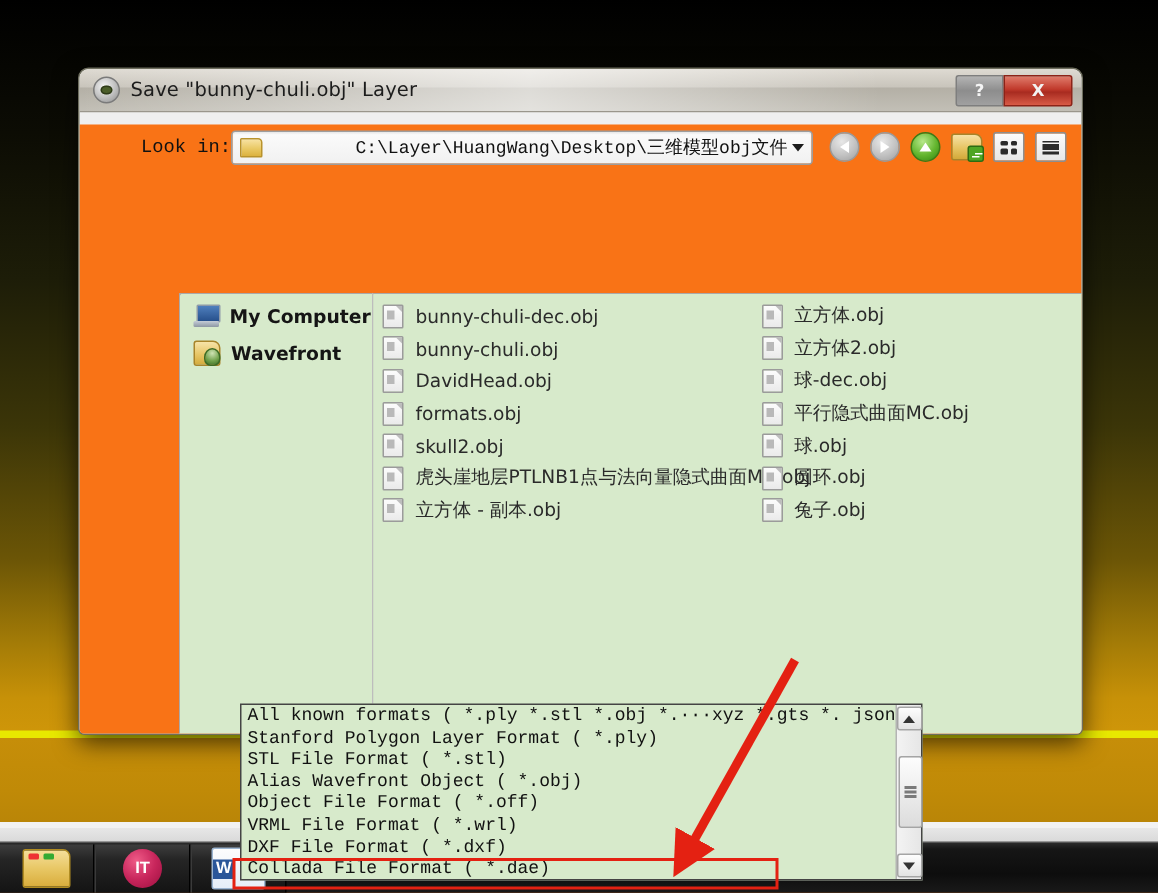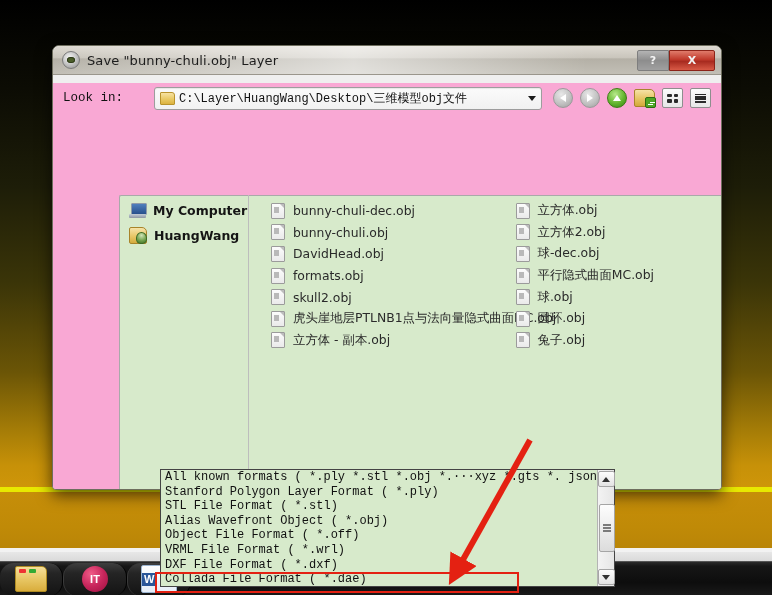--- a/index.html
+++ b/index.html
@@ -22,21 +22,21 @@
     background:linear-gradient(180deg,#0d1f2b 0%,#16303f 40%,#1b3a4c 70%,#13293a 100%);}
   .bg-navy::after{content:"";position:absolute;left:0;top:0;width:772px;height:27px;
     background:radial-gradient(ellipse at 30% 60%, rgba(90,140,170,.35) 0%, rgba(0,0,0,0) 60%);}
 
   
   #taskbar{position:absolute;left:0;top:561px;width:772px;height:34px;
     background:linear-gradient(180deg,#2b2b2b 0%,#161616 12%,#0d0d0d 60%,#1a1a1a 100%);
     border-top:1px solid #555;display:flex;align-items:center;z-index:5;}
   .tb-btn{width:62px;height:33px;display:flex;align-items:center;justify-content:center;
     border-right:1px solid #000;border-left:1px solid #3a3a3a;position:relative;
-    background:linear-gradient(180deg,#3e3e3e 0%,#252525 30%,#131313 100%);border-radius:14px;}
+    background:linear-gradient(180deg,#3e3e3e 0%,#252525 30%,#131313 100%);}
   .tb-btn:first-child{border-left:none;}
   .tb-folder{width:30px;height:24px;background:linear-gradient(180deg,#f5df9a 0%,#e8c765 50%,#d9ad3c 100%);
     border:1px solid #b08c22;border-radius:2px 5px 2px 2px;position:relative;}
   .tb-folder::before{content:"";position:absolute;left:3px;top:2px;width:7px;height:4px;background:#e33;border-radius:1px;}
   .tb-folder::after{content:"";position:absolute;left:13px;top:2px;width:7px;height:4px;background:#3a3;border-radius:1px;}
   .tb-ball{width:26px;height:26px;border-radius:50%;
     background:radial-gradient(circle at 35% 30%,#ef5b87 0%,#c8265c 50%,#9c0f3f 100%);
     display:flex;align-items:center;justify-content:center;color:#fff;font-weight:bold;font-size:11px;}
   .tb-word{width:34px;height:26px;background:linear-gradient(180deg,#fdfdfd 0%,#e6eef8 100%);
     border:1px solid #9bb4d0;border-radius:2px;display:flex;align-items:center;}
@@ -63,21 +63,21 @@
   #title-text{margin-left:7px;font-size:13px;color:#1c1c1c;
     font-family:"DejaVu Sans", sans-serif;letter-spacing:.1px;position:relative;z-index:2;}
   .winbtns{margin-left:auto;display:flex;align-items:center;gap:0;padding-right:6px;}
   .wb{width:30px;height:19px;border:1px solid #7e7e7e;font-size:11px;font-weight:bold;
     display:flex;align-items:center;justify-content:center;color:#f2f2f2;
     font-family:"DejaVu Sans", sans-serif;}
   .wb-help{background:linear-gradient(180deg,#b4b4b4 0%,#8d8d8d 50%,#a0a0a0 100%);color:#f5f5f5;border-radius:2px 0 0 2px;}
   .wb-close{width:44px;background:linear-gradient(180deg,#e07b6b 0%,#c0392b 45%,#a82b20 55%,#d85a46 100%);
     border-color:#8c2318;border-radius:0 2px 2px 0;}
 
-  #dlg-body{position:relative;height:414px;background:#f9a8d4;padding:0;}
+  #dlg-body{position:relative;height:414px;background:#f97316;padding:0;text-align:right;}
 
   
   #lookin-row{display:flex;align-items:center;height:30px;margin:8px 10px 0 10px;}
   .lbl{font-family:"Liberation Mono","DejaVu Sans Mono",monospace;font-size:12.5px;color:#111;}
   #lookin-label{width:96px;}
   #path-combo{flex:none;width:382px;height:21px;background:linear-gradient(180deg,#fbfbfb 0%,#f1f1f1 100%);
     border:1px solid #9d9d9d;border-radius:3px;display:flex;align-items:center;padding:0 2px;
     box-shadow:inset 0 1px 1px rgba(0,0,0,.08);}
   .mini-folder{width:13px;height:11px;margin:0 4px 0 3px;flex:none;border-radius:1px 3px 1px 1px;
     background:linear-gradient(180deg,#f7e2a2 0%,#e9c965 55%,#dcb23f 100%);border:1px solid #b9932c;}
@@ -119,21 +119,21 @@
   .ic-computer .base{position:absolute;left:0;bottom:0;width:17px;height:4px;
     background:linear-gradient(180deg,#c4ccd6 0%,#8d97a3 100%);border-radius:1px;}
   .ic-userfolder{width:16px;height:15px;position:relative;flex:none;
     background:linear-gradient(180deg,#f6e3a8 0%,#e7c667 55%,#d4ab3d 100%);
     border:1px solid #a8842a;border-radius:2px 5px 2px 2px;}
   .ic-userfolder::after{content:"";position:absolute;right:-1px;bottom:-1px;width:9px;height:10px;border-radius:50% 50% 40% 40%;
     background:radial-gradient(circle at 50% 25%,#cfe3b4 0%,#6fa04a 60%,#3e6d27 100%);border:1px solid #3c6b25;}
 
   #listpane{flex:1;background:#d7eacb;border:1px solid #a9a9a9;border-left:1px solid #bdbdbd;
     border-radius:0 2px 2px 0;position:relative;overflow:hidden;
-    column-count:2;column-gap:0;padding:4px 0 0 16px;}
+    column-count:2;column-gap:0;padding:4px 0 0 0;}
   .f-item{display:flex;align-items:center;height:21.6px;gap:8px;break-inside:avoid;padding-left:6px;}
   .f-ic{width:12px;height:14px;flex:none;position:relative;
     background:linear-gradient(180deg,#fcfcfc 0%,#eaeaea 100%);border:1px solid #9b9b9b;border-radius:1px;}
   .f-ic::after{content:"";position:absolute;right:0;top:0;border-top:4px solid #bdbdbd;border-left:4px solid transparent;}
   .f-ic::before{content:"";position:absolute;left:2px;top:3px;width:5px;height:6px;background:#b9b9b9;}
   .f-name{font-size:12.4px;color:#2a2a2a;font-family:"DejaVu Sans", sans-serif;white-space:nowrap;}
 
   
   #dropdown{position:absolute;left:160px;top:469px;width:455px;height:118px;z-index:30;
     background:#d7eacb;border:1px solid #444;display:flex;box-sizing:border-box;}
@@ -241,21 +241,21 @@
       <div id="sidebar">
         <div class="side-item">
           <div class="ic-computer">
               <div class="scr"></div>
               <div class="base"></div>
             </div>
           <div class="side-label">My Computer</div>
         </div>
         <div class="side-item">
           <div class="ic-userfolder"></div>
-          <div class="side-label">HuangWang</div>
+          <div class="side-label">Wavefront</div>
         </div>
       </div>
       <div id="listpane">
           <div class="f-item">
             <div class="f-ic"></div>
             <div class="f-name">bunny-chuli-dec.obj</div>
           </div>
           <div class="f-item">
             <div class="f-ic"></div>
             <div class="f-name">bunny-chuli.obj</div>

